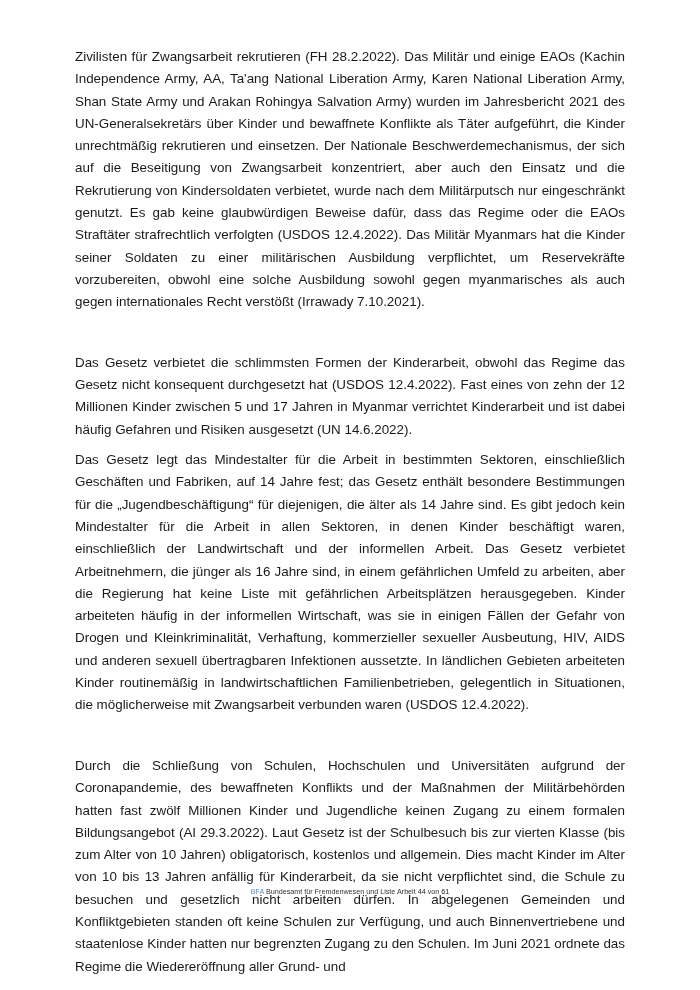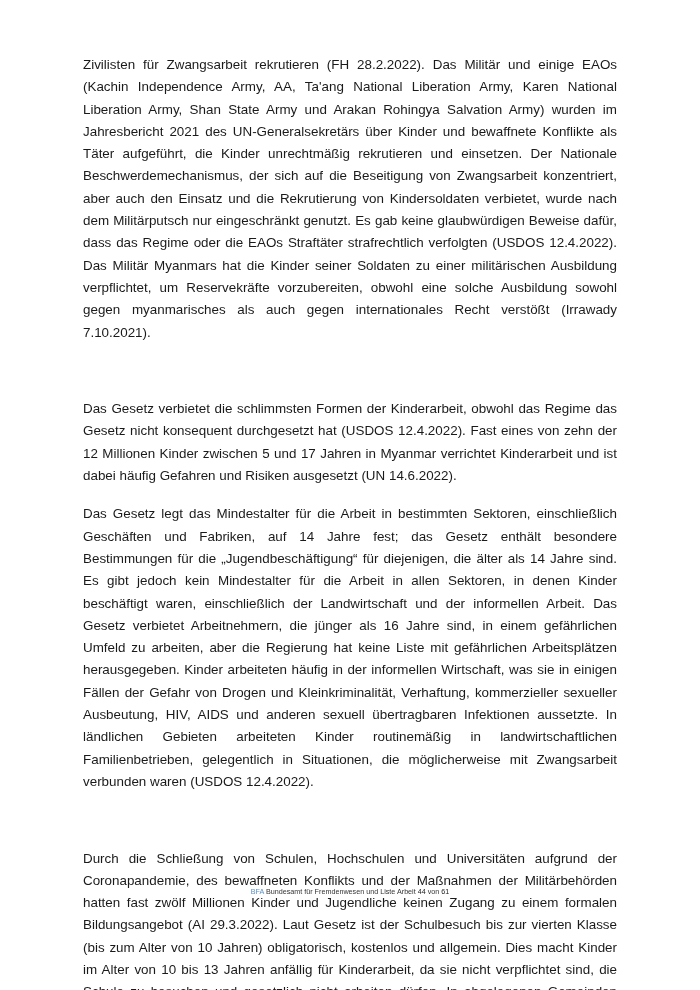--- a/index.html
+++ b/index.html
@@ -3,21 +3,21 @@
 <meta charset="utf-8">
 <style>
   html, body { margin: 0; padding: 0; background: #ffffff; }
   body { width: 700px; height: 990px; position: relative; overflow: hidden; }
   .page {
     position: absolute; left: 67px; top: 38px; width: 566px;
     font-family: "Liberation Sans", sans-serif;
     font-size: 13.4px; line-height: 22.3px; color: #1a1a1a;
     text-align: justify;
   }
-  .para { margin: 16px; }
+  .para { margin: 8px; }
   .gap { height: 22.3px; }
   .footer {
     position: absolute; left: 0; right: 0; top: 887px;
     text-align: center; font-family: "Liberation Sans", sans-serif;
     font-size: 7.2px; color: #333333;
   }
   .footer .brand { color: #5b8fc9; text-align: center; }
   .footer b { font-weight: normal; color: #222; }
 </style>
 </head>

